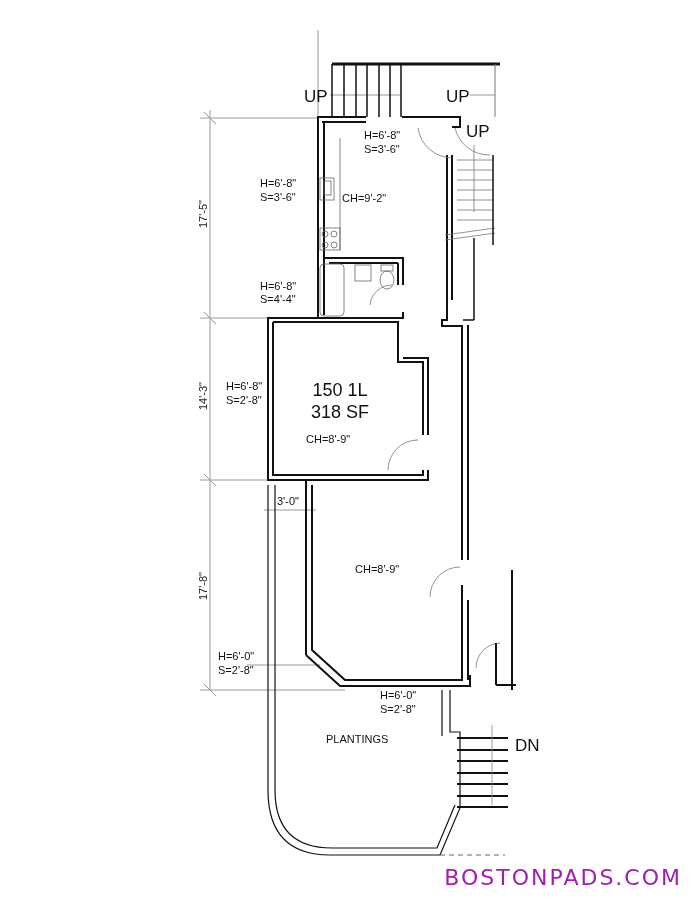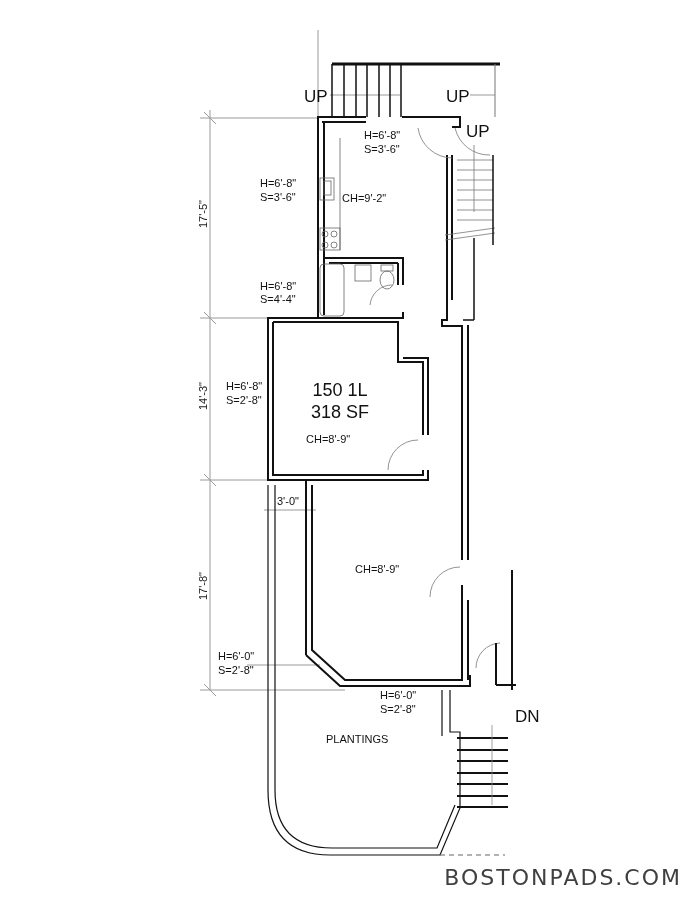--- a/index.html
+++ b/index.html
@@ -2,21 +2,21 @@
 <html><head>
 <meta charset="utf-8">
 <style>
   html,body{margin:0;padding:0;background:#ffffff;}
   body{width:696px;height:900px;position:relative;overflow:hidden;font-family:"Liberation Sans",sans-serif;}
   #plan{position:absolute;left:0;top:0;width:696px;height:900px;}
   .lbl{position:absolute;font-family:"Liberation Sans",sans-serif;font-size:17px;color:#111;line-height:14px;white-space:nowrap;}
   .lbl2{position:absolute;font-family:"Liberation Sans",sans-serif;font-size:11px;color:#111;line-height:14px;white-space:nowrap;}
   .unit{position:absolute;font-family:"Liberation Sans",sans-serif;font-size:18px;color:#111;line-height:22px;text-align:center;}
   .dim{position:absolute;font-family:"Liberation Sans",sans-serif;font-size:11px;color:#222;transform:rotate(-90deg);transform-origin:center;white-space:nowrap;}
-  .brand{position:absolute;right:14px;bottom:10px;font-family:"DejaVu Sans",sans-serif;font-size:22px;letter-spacing:2px;color:#404040;}
+  .brand{position:absolute;right:14px;bottom:10px;font-family:"DejaVu Sans",sans-serif;font-size:22px;letter-spacing:2px;color:#a21caf;}
 </style>
 </head>
 <body>
 
 <svg id="plan" viewBox="0 0 696 900" xmlns="http://www.w3.org/2000/svg">
   <g fill="none" stroke="#9a9a9a" stroke-width="1">
     <line x1="210" y1="110" x2="210" y2="690"></line>
     <line x1="200" y1="118" x2="318" y2="118"></line>
     <line x1="200" y1="318" x2="268" y2="318"></line>
     <line x1="200" y1="480" x2="268" y2="480"></line>
@@ -132,21 +132,21 @@
     <line x1="457" y1="784" x2="508" y2="784"></line>
     <line x1="457" y1="796" x2="508" y2="796"></line>
     <line x1="457" y1="807" x2="508" y2="807"></line>
     <line x1="492" y1="725" x2="492" y2="805" stroke="#888" stroke-width="0.8"></line>
   </g>
 </svg>
 
 <div class="lbl" style="left:304px;top:90px;">UP</div>
 <div class="lbl" style="left:446px;top:90px;">UP</div>
 <div class="lbl" style="left:466px;top:125px;">UP</div>
-<div class="lbl" style="left:483px;top:710px;padding-left:32px;">DN</div>
+<div class="lbl" style="left:483px;top:739px;padding-left:32px;">DN</div>
 
 <div class="lbl2" style="left:364px;top:128px;">H=6'-8"</div>
 <div class="lbl2" style="left:364px;top:142px;">S=3'-6"</div>
 <div class="lbl2" style="left:260px;top:176px;">H=6'-8"</div>
 <div class="lbl2" style="left:260px;top:190px;">S=3'-6"</div>
 <div class="lbl2" style="left:260px;top:279px;">H=6'-8"</div>
 <div class="lbl2" style="left:260px;top:292px;">S=4'-4"</div>
 <div class="lbl2" style="left:226px;top:379px;">H=6'-8"</div>
 <div class="lbl2" style="left:226px;top:393px;">S=2'-8"</div>
 <div class="lbl2" style="left:218px;top:649px;">H=6'-0"</div>

